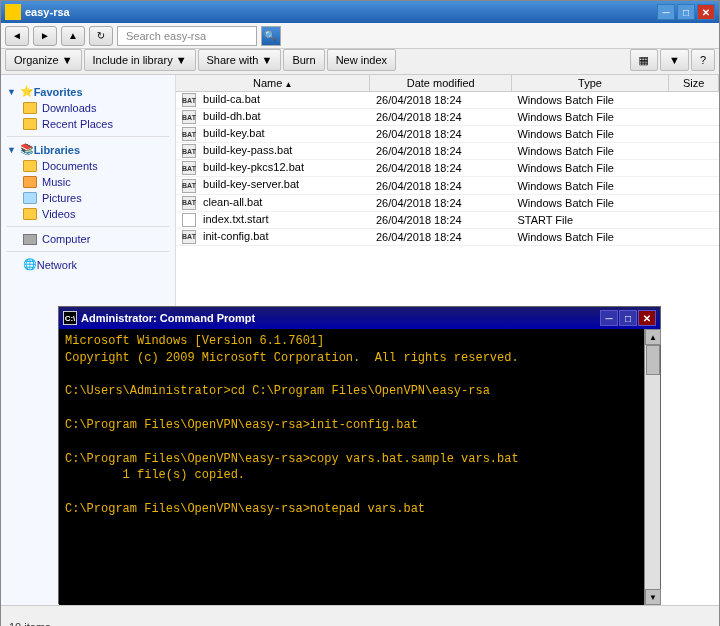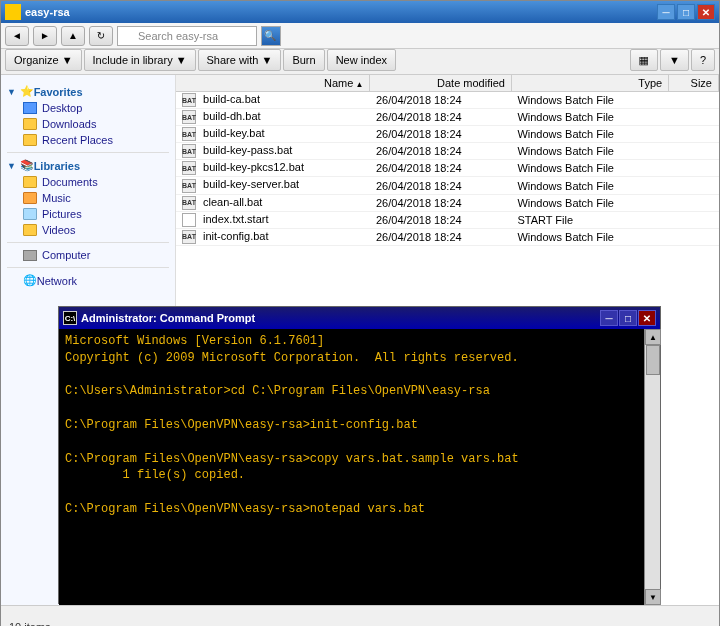--- a/index.html
+++ b/index.html
@@ -83,21 +83,21 @@
       padding: 0 4px;
       font-size: 11px;
       display: flex;
       align-items: center;
     }
     .search-box {
       width: 140px;
       height: 20px;
       background: white;
       border: 1px solid #aaa;
-      padding: 0 20px;
+      padding: 0 8px;
       font-size: 11px;
       display: flex;
       align-items: center;
       color: #888;
     }
     .search-icon-btn {
       width: 20px; height: 20px;
       background: linear-gradient(to bottom, #4a90d9, #2060b0);
       border: 1px solid #aaa;
       display: flex; align-items: center; justify-content: center;
@@ -208,21 +208,21 @@
     }
     .file-table {
       width: 100%;
       border-collapse: collapse;
     }
     .file-table th {
       background: #f0f0f0;
       border-bottom: 1px solid #ccc;
       border-right: 1px solid #ccc;
       padding: 2px 6px;
-      text-align: right;
+      text-align: center;
       font-weight: normal;
       font-size: 11px;
       position: sticky;
       top: 0;
       cursor: pointer;
     }
     .file-table th.sorted::after {
       content: ' ▲';
       font-size: 8px;
     }
@@ -409,24 +409,20 @@
     </div>
   </div>
 
   <div class="content-area">
 
     <div class="sidebar">
       <div class="sidebar-section">
         <div class="sidebar-header">
           <span class="section-toggle">▼</span>
           ⭐ <span>Favorites</span>
-        </div>
-        <div class="sidebar-item">
-          <span class="file-icon desktop-icon"></span>
-          <span>Desktop</span>
         </div>
         <div class="sidebar-item">
           <span class="file-icon folder-icon"></span>
           <span>Downloads</span>
         </div>
         <div class="sidebar-item">
           <span class="file-icon folder-icon"></span>
           <span>Recent Places</span>
         </div>
       </div>

